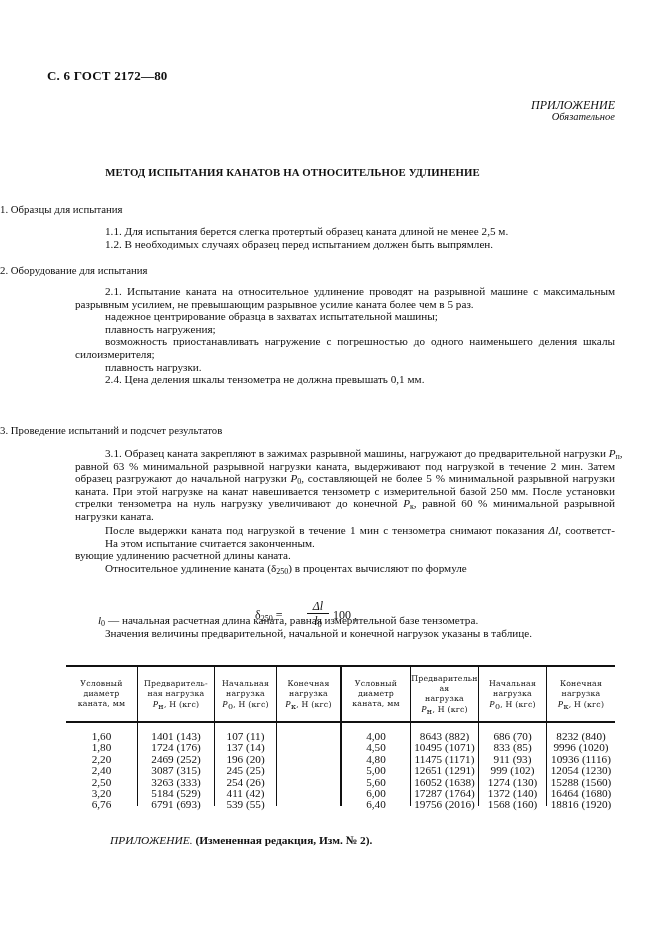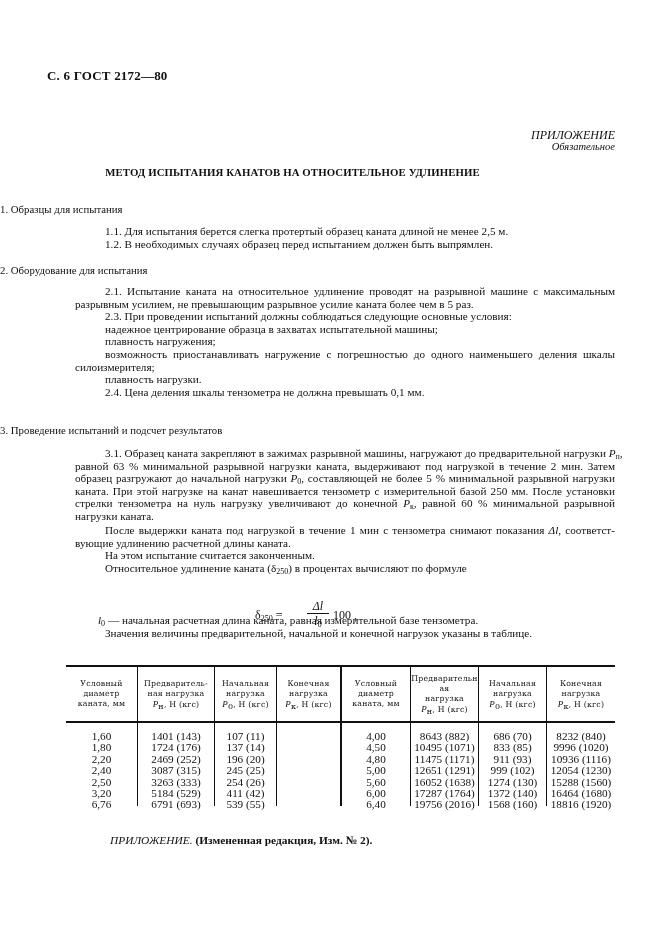--- a/index.html
+++ b/index.html
@@ -12,21 +12,21 @@
       line-height: 12.6px;
       overflow: hidden;
     }
     .abs { position: absolute; }
     .running-head {
       left: 47px; top: 70px;
       font-weight: bold; font-size: 13px; letter-spacing: 0.2px;
     }
     .appendix-mark {
       right: 46px; top: 99px; text-align: right;
-      font-style: italic; font-size: 12px; line-height: 12px; margin-top: 30px;
+      font-style: italic; font-size: 12px; line-height: 12px;
     }
     .appendix-mark .sub { font-size: 10.5px; }
     .doc-title {
       left: 0; width: 585px; top: 166px; text-align: center;
       font-weight: bold; font-size: 10.8px; letter-spacing: 0.1px;
     }
     .section-head {
       left: 0; width: 606px; 
       font-weight: normal; font-size: 10.8px;
     }
@@ -88,43 +88,42 @@
 <div class="abs section-head" style="top:203px">1. Образцы для испытания</div>
 <div class="abs para" style="top:225px">
   <div class="line ind">1.1. Для испытания берется слегка протертый образец каната длиной не менее 2,5 м.</div>
   <div class="line ind">1.2. В необходимых случаях образец перед испытанием должен быть выпрямлен.</div>
 </div>
 
 <div class="abs section-head" style="top:264px">2. Оборудование для испытания</div>
 <div class="abs para" style="top:285px; left:75px">
   <div class="line ind justify-line">2.1. Испытание каната на относительное удлинение проводят на разрывной машине с максимальным</div>
   <div class="line">разрывным усилием, не превышающим разрывное усилие каната более чем в 5 раз.</div>
-  <div class="line ind">2.3. При проведении испытаний должны соблюдаться следующие основные условия:</div>
   <div class="line ind">надежное центрирование образца в захватах испытательной машины;</div>
   <div class="line ind">плавность нагружения;</div>
   <div class="line ind justify-line">возможность приостанавливать нагружение с погрешностью до одного наименьшего деления шкалы</div>
   <div class="line">силоизмерителя;</div>
   <div class="line ind">плавность нагрузки.</div>
   <div class="line ind">2.4. Цена деления шкалы тензометра не должна превышать 0,1 мм.</div>
 </div>
 
 <div class="abs section-head" style="top:424px">3. Проведение испытаний и подсчет результатов</div>
 <div class="abs para" style="top:447px">
   <div class="line ind justify-line"><span>3.1. Образец каната закрепляют в зажимах разрывной машины, нагружают до предварительной нагрузки </span><i>P</i><sub>п</sub><span>,</span></div>
   <div class="line justify-line">равной 63 % минимальной разрывной нагрузки каната, выдерживают под нагрузкой в течение 2 мин. Затем</div>
   <div class="line justify-line"><span>образец разгружают до начальной нагрузки </span><i>P</i><sub>0</sub><span>, составляющей не более 5 % минимальной разрывной нагрузки</span></div>
   <div class="line justify-line">каната. При этой нагрузке на канат навешивается тензометр с измерительной базой 250 мм. После установки</div>
   <div class="line justify-line"><span>стрелки тензометра на нуль нагрузку увеличивают до конечной </span><i>P</i><sub>к</sub><span>, равной 60 % минимальной разрывной</span></div>
   <div class="line">нагрузки каната.</div>
 </div>
 
 <div class="abs para" style="top:524px">
   <div class="line ind justify-line"><span>После выдержки каната под нагрузкой в течение 1 мин с тензометра снимают показания </span><i>Δl</i><span>, соответст-</span></div>
+  <div class="line ind">На этом испытание считается законченным.</div>
   <div class="line">вующие удлинению расчетной длины каната.</div>
-  <div class="line ind">На этом испытание считается законченным.</div>
   <div class="line ind"><span>Относительное удлинение каната (δ</span><sub>250</sub><span>) в процентах вычисляют по формуле</span></div>
 </div>
 
 <div class="abs formula">
   <span class="lhs"><span>δ</span><sub>250</sub><span> = </span></span>
   <span class="frac">
     <span class="num">Δl</span>
     <span class="den"><span>l</span><sub>0</sub></span>
   </span>
   <span class="rhs">100 ,</span>

